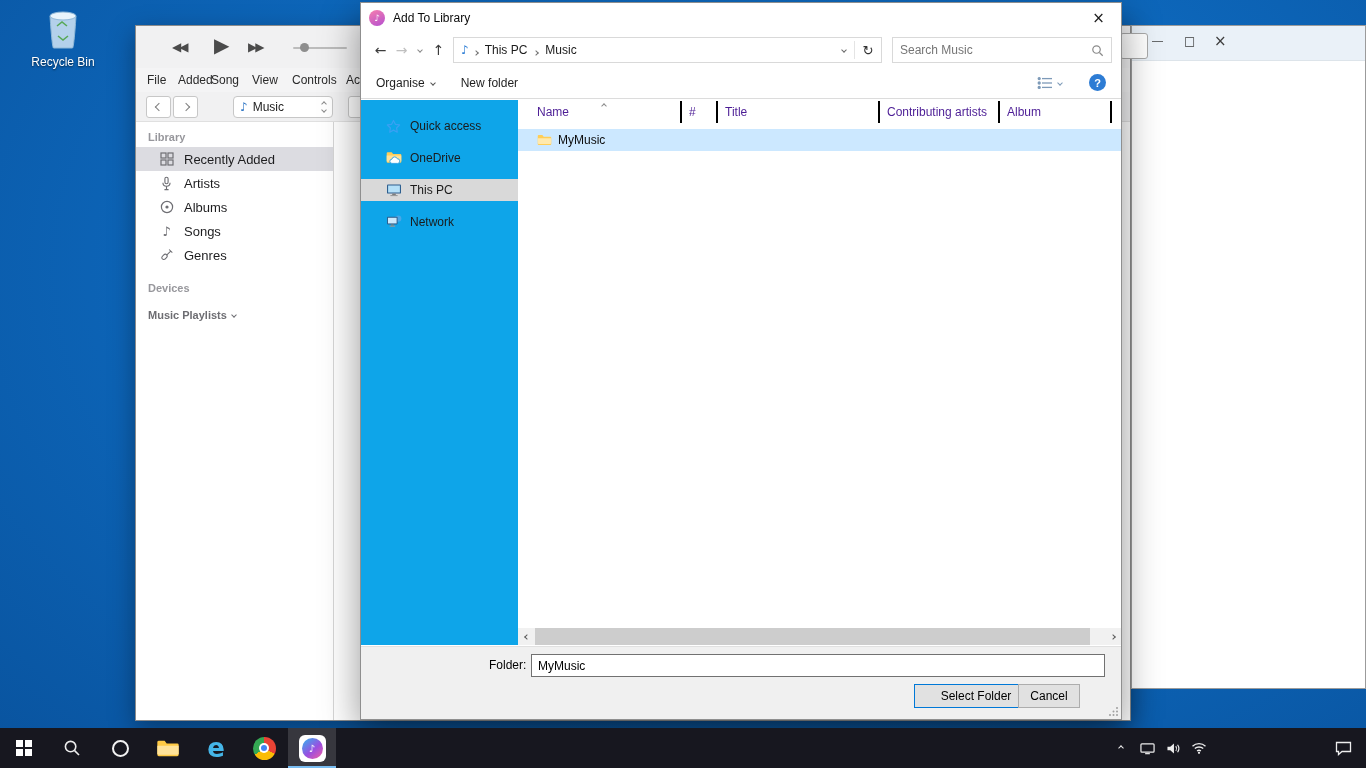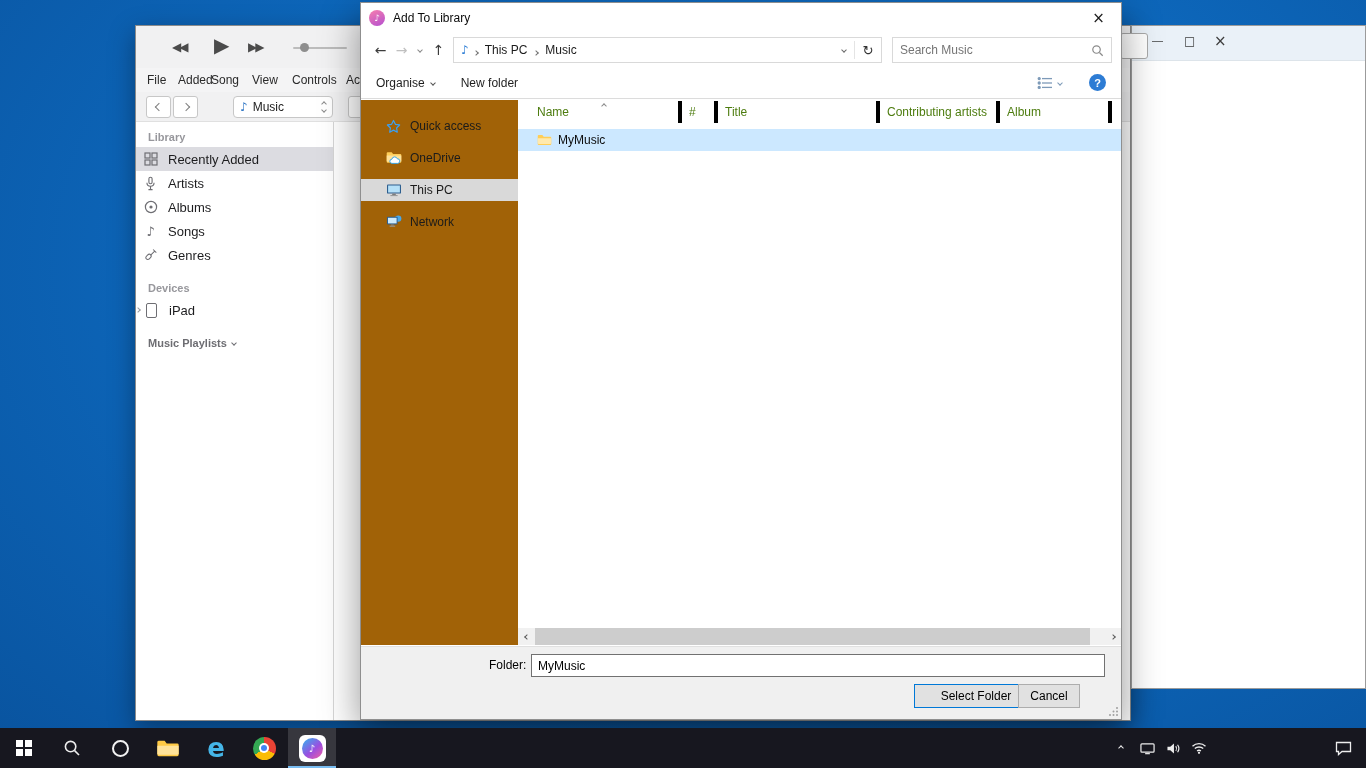--- a/index.html
+++ b/index.html
@@ -28,21 +28,21 @@
 .it-menu{position:absolute;left:0;top:42px;right:0;height:24px;background:#f4f4f5}
 .it-menu span{position:absolute;top:5px;font-size:12px;color:#2a2a2a;white-space:nowrap}
 .it-nav{position:absolute;left:0;top:66px;right:0;height:30px;background:#f1f1f2;border-bottom:1px solid #e0e0e0}
 .it-navbtn{position:absolute;top:4px;width:25px;height:22px;background:#fff;border:1px solid #c7c7c7;border-radius:3px;display:flex;align-items:center;justify-content:center;color:#7e7e7e}
 .it-picker{position:absolute;left:97px;top:4px;width:100px;height:22px;background:#fff;border:1px solid #c7c7c7;border-radius:4px;display:flex;align-items:center;padding:0 6px;font-size:12px;color:#222}
 .it-picker .note{color:#3178c6;font-size:12px;margin-right:5px}
 .pick-carets{margin-left:auto;display:flex;flex-direction:column;gap:2px;color:#8b8b8b}
 .it-frag{position:absolute;left:212px;top:4px;width:18px;height:22px;background:#fff;border:1px solid #c7c7c7;border-radius:3px}
 .it-side{position:absolute;left:0;top:96px;bottom:0;width:198px;background:#fff;border-right:1px solid #d6d6d6}
 .it-sec{margin:9px 0 4px 12px;font-size:11px;font-weight:700;color:#97979c;display:flex;align-items:center;gap:5px}
-.it-item{height:24px;display:flex;align-items:center;padding-left:6px;font-size:13px;color:#1d1d1f}
+.it-item{height:24px;display:flex;align-items:center;padding-left:22px;font-size:13px;color:#1d1d1f}
 .it-item .ico{width:17px;margin-right:9px;display:flex;justify-content:center;align-items:center;color:#6e6e73;font-size:13px}
 .it-item.sel{background:#dcdce1}
 .it-item .disc{width:10px;margin-left:-9px;color:#9a9a9f;display:flex;justify-content:center}
 .ipad-ico{width:11px;height:15px;border:1.3px solid #6e6e73;border-radius:2px}
 
 
 .rwin{position:absolute;left:1131px;top:25px;width:235px;height:664px;background:#fff;border:1px solid #9b9b9b;z-index:2}
 .rwin-bar{height:35px;background:#eaf1f8;border-bottom:1px solid #dde4ea;position:relative}
 .rwin-bar span{position:absolute;top:8px;color:#3e3e3e}
 .wfrag{position:absolute;left:1120px;top:33px;width:28px;height:26px;background:#fff;border:1px solid #a9a9a9;border-radius:3px;z-index:3}
@@ -64,26 +64,26 @@
 .addr .dd{width:20px;display:flex;justify-content:center;color:#6a6a6a}
 .addr .vline{width:1px;height:18px;background:#e4e4e4}
 .addr .refresh{width:26px;text-align:center;font-size:13px;color:#333}
 .srch{flex:1;height:26px;border:1px solid #d9d9d9;margin-left:10px;display:flex;align-items:center;padding:0 7px}
 .srch input{flex:1;border:0;outline:0;font-size:12px;color:#333;font-family:inherit;background:transparent}
 .srch input::placeholder{color:#757575}
 .dlg-toolbar{position:absolute;left:0;top:64px;right:0;height:32px;display:flex;align-items:center;padding:0 15px;border-bottom:1px solid #dcdcdc}
 .tool-btn{display:flex;align-items:center;gap:6px;font-size:12px;color:#1e1e1e}
 .tool-right{margin-left:auto;display:flex;align-items:center;gap:5px}
 .help-ico{width:17px;height:17px;border-radius:50%;background:#2d7cd4;color:#fff;font-size:11px;font-weight:700;display:flex;align-items:center;justify-content:center;margin-left:22px}
-.np{position:absolute;left:0;top:97px;width:157px;bottom:74px;background:#a16207}
+.np{position:absolute;left:0;top:97px;width:157px;bottom:74px;background:#0ea5e9}
 .np-item{position:absolute;left:0;width:157px;height:22px;display:flex;align-items:center;padding-left:24px;font-size:12px;color:#1b1b1b}
 .np-item .ico{width:17px;margin-right:8px;display:flex;justify-content:center;align-items:center}
 .np-item.sel{background:#d9d9d9}
 .fl{position:absolute;left:157px;top:97px;right:0;bottom:74px}
-.hcell{position:absolute;top:1px;height:22px;line-height:22px;font-size:12px;color:#4d7c0f;border-right:4px solid #000000;padding-left:7px;white-space:nowrap;overflow:hidden}
+.hcell{position:absolute;top:1px;height:22px;line-height:22px;font-size:12px;color:#4c1d95;border-right:2px solid #000000;padding-left:7px;white-space:nowrap;overflow:hidden}
 .hcell.name{padding-left:19px}
 .sortc{position:absolute;left:84px;top:4px;color:#8a8a8a}
 .fl-row{position:absolute;left:0;top:29px;right:0;height:22px;background:#cce8ff;display:flex;align-items:center;padding-left:19px;font-size:12px;color:#0c0c0c}
 .fl-row .fname{margin-left:6px}
 .hscroll{position:absolute;left:157px;right:0;bottom:74px;height:17px;background:#f1f1f1;display:flex;align-items:center}
 .sb-arrow{width:17px;height:17px;display:flex;align-items:center;justify-content:center;color:#5a5a5a}
 .sb-track{flex:1;height:17px;position:relative}
 .sb-thumb{position:absolute;left:0;right:14px;top:0;height:17px;background:#cdcdcd}
 .dlg-footer{position:absolute;left:0;right:0;bottom:0;height:73px;background:#f0f0f0;border-top:1px solid #e0e0e0}
 .f-label{position:absolute;left:128px;top:11px;font-size:12px;color:#000}
@@ -108,20 +108,28 @@
 .it-ico .disc2{width:21px;height:21px;border-radius:50%;background:linear-gradient(140deg,#2fb6f0,#9a4fe0 55%,#f25fa0);color:#fff;font-size:10px;display:flex;align-items:center;justify-content:center}
 .tray{margin-left:auto;display:flex;align-items:center;padding-right:10px}
 .ti{width:26px;display:flex;justify-content:center;align-items:center;color:#ececec}
 .tray .gap{width:118px}
 </style>
 </head>
 <body>
 
 <div class="desktop">
 
+  <div class="recycle">
+    <svg width="38" height="42" viewBox="0 0 38 42">
+      <path d="M6 8 C6 8 8 40 9.5 40 L28.5 40 C30 40 32 8 32 8 Z" fill="rgba(222,238,250,.8)" stroke="#8fb8d8"></path>
+      <ellipse cx="19" cy="8" rx="13" ry="4" fill="#e8f4fc" stroke="#8fb8d8"></ellipse>
+      <path d="M13 18 l5-4 5 4 M24 28 l-5 4 -5-4" stroke="#57a857" stroke-width="1.6" fill="none"></path>
+    </svg>
+    <div class="lbl">Recycle Bin</div>
+  </div>
 
   <div class="itunes">
     <div class="it-top">
       <span class="pb rw glyph">◀◀</span>
       <span class="pb play glyph">▶</span>
       <span class="pb ff glyph">▶▶</span>
       <div class="vol">
           <div class="knob"></div>
         </div>
     </div>
@@ -198,29 +206,20 @@
                 <path d="M10.8 1.6 l3.4 3.4 M12.5 3.3 l-4.6 4.6"></path>
                 <path d="M8.2 7.2 c1.3 1.3 .3 2.5 -.5 3.3 c-.9 .9 -2.5 2.8 -4.1 1.2 s.3 -3.2 1.2 -4.1 c.8 -.8 2.1 -1.7 3.4 -.4z"></path>
               </g>
             </svg>
         </span>
           <span>Genres</span>
       </div>
       <div class="it-sec" style="margin-top:15px">
           <span>Devices</span>
         </div>
-      <div class="it-item">
-        <span class="disc">
-            <i class="chv right sm"></i>
-          </span>
-        <span class="ico">
-            <span class="ipad-ico"></span>
-          </span>
-        <span>iPad</span>
-      </div>
       <div class="it-sec" style="margin-top:15px;color:#6d6d72">
         <span>Music Playlists</span>
           <i class="chv down sm"></i>
       </div>
     </div>
   </div>
 
   <div class="rwin">
     <div class="rwin-bar">
       <span style="left:20px;font-size:11px">—</span>

